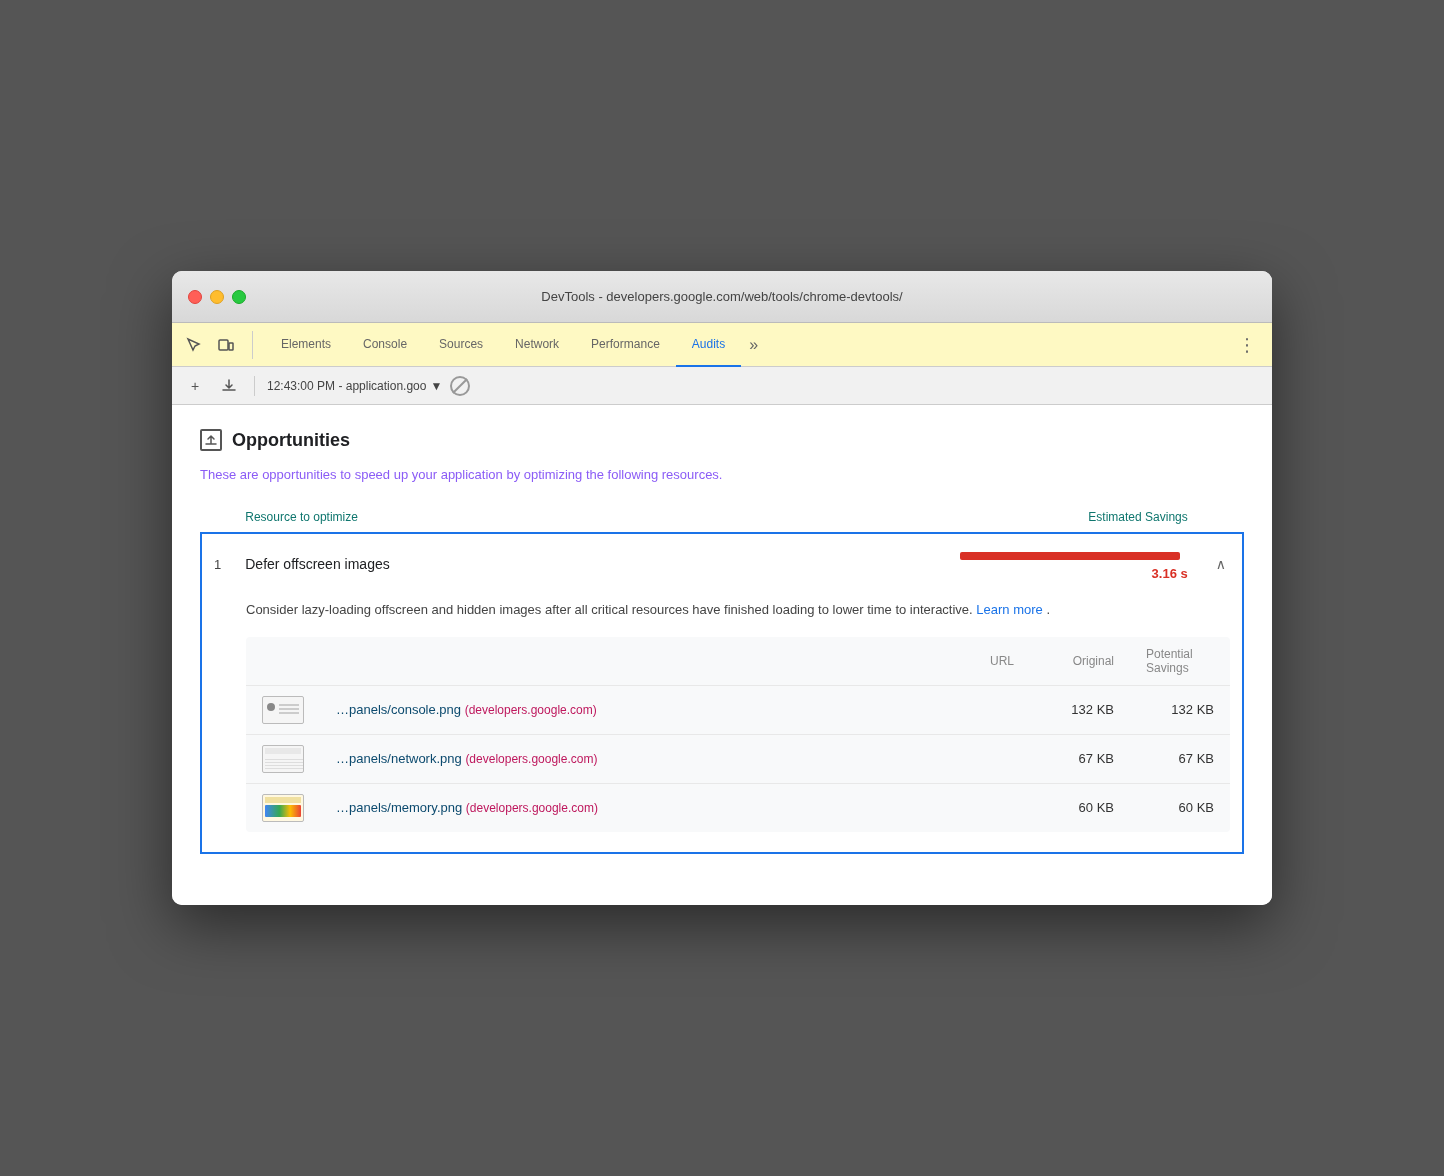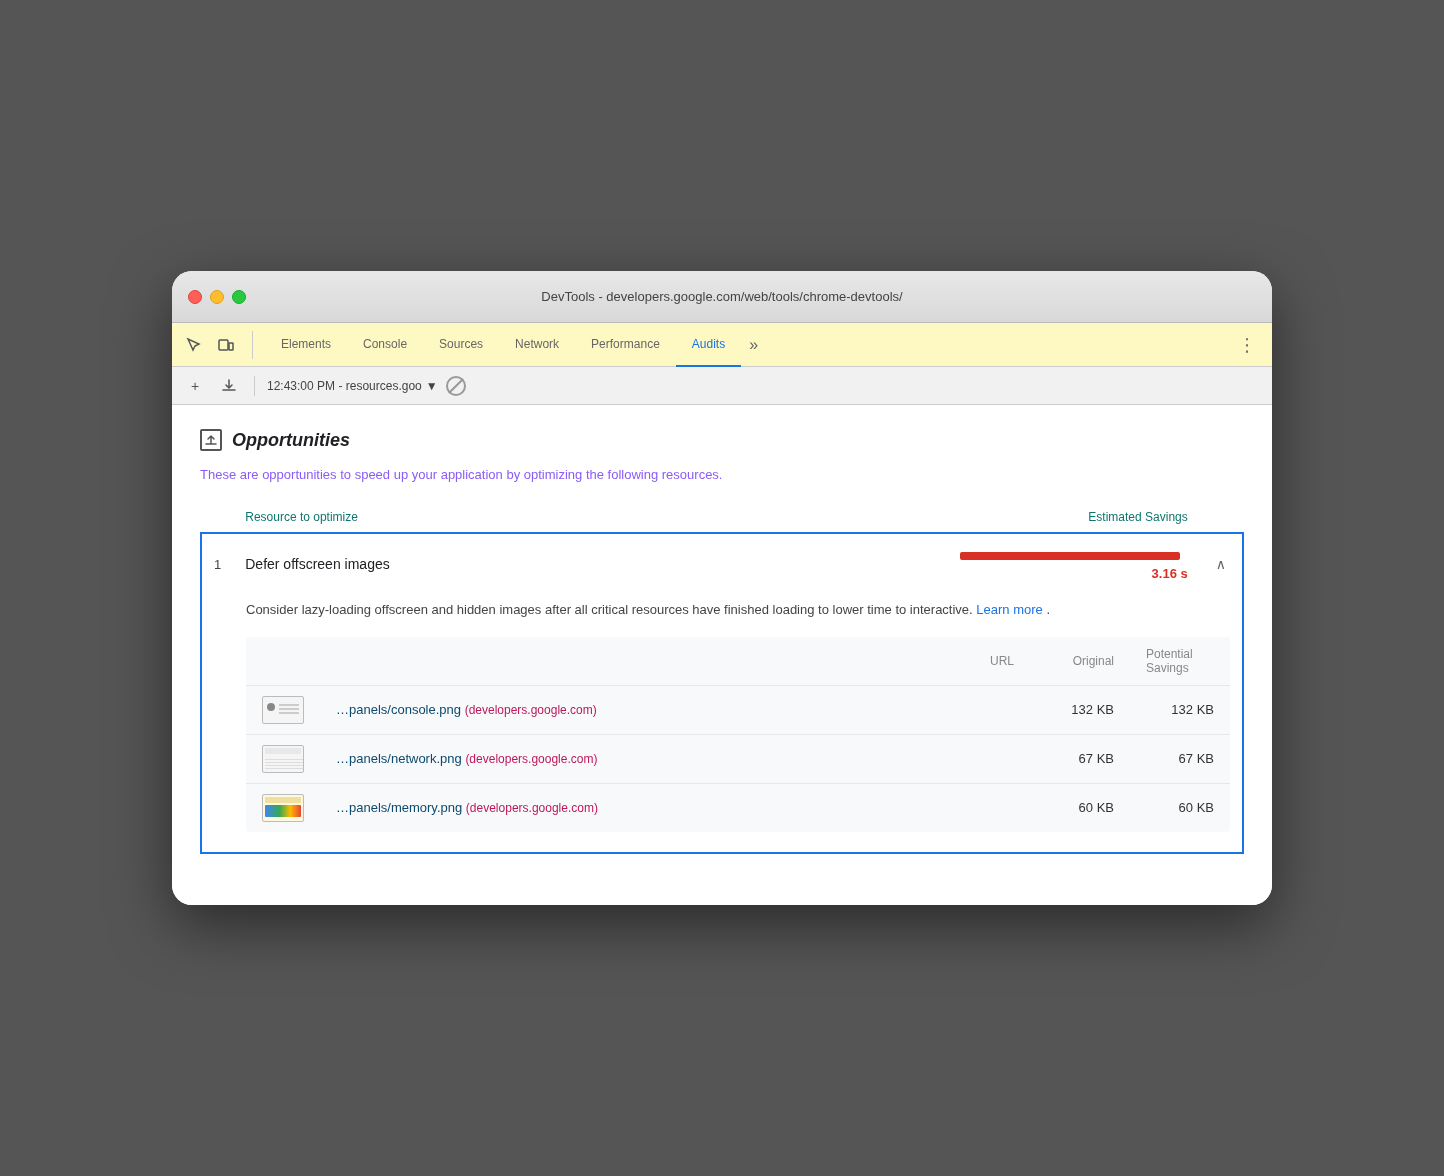--- a/index.html
+++ b/index.html
@@ -9,21 +9,21 @@
       display: flex;
       justify-content: center;
       align-items: center;
       min-height: 100vh;
       font-family: -apple-system, BlinkMacSystemFont, 'Helvetica Neue', Arial, sans-serif;
     }
 
     .window {
       width: 1100px;
       background: #f1f1f1;
-      border-radius: 20px;
+      border-radius: 10px;
       box-shadow: 0 20px 60px rgba(0,0,0,0.5);
       overflow: hidden;
     }
 
     
     .title-bar {
       background: linear-gradient(to bottom, #e8e8e8, #d8d8d8);
       height: 52px;
       display: flex;
       align-items: center;
@@ -203,21 +203,20 @@
       background: #fff;
       padding: 24px 28px;
       min-height: 500px;
     }
 
     .section-header {
       display: flex;
       align-items: center;
       gap: 10px;
       margin-bottom: 16px;
-      font-style: italic;
     }
 
     .section-title {
       font-size: 18px;
       font-weight: 700;
       color: #202124;
     }
 
     .section-desc {
       font-size: 13px;
@@ -548,21 +547,21 @@
   <div class="second-toolbar">
     <div class="second-toolbar-btn">+</div>
     <div class="second-toolbar-btn">
       <svg width="14" height="14" viewBox="0 0 14 14" fill="none">
         <path d="M7 1v8M4 6l3 3 3-3M1 11h12" stroke="#555" stroke-width="1.5" stroke-linecap="round"></path>
       </svg>
     </div>
     <div class="second-toolbar-divider"></div>
     <div class="url-display">
       <div class="url-dropdown">
-        <span>12:43:00 PM - resources.goo</span>
+        <span>12:43:00 PM - application.goo</span>
         <span>▼</span>
       </div>
     </div>
     <div class="block-icon"></div>
   </div>
 
   <div class="main-content">
 
     <div class="section-header">
       <div class="upload-icon">

